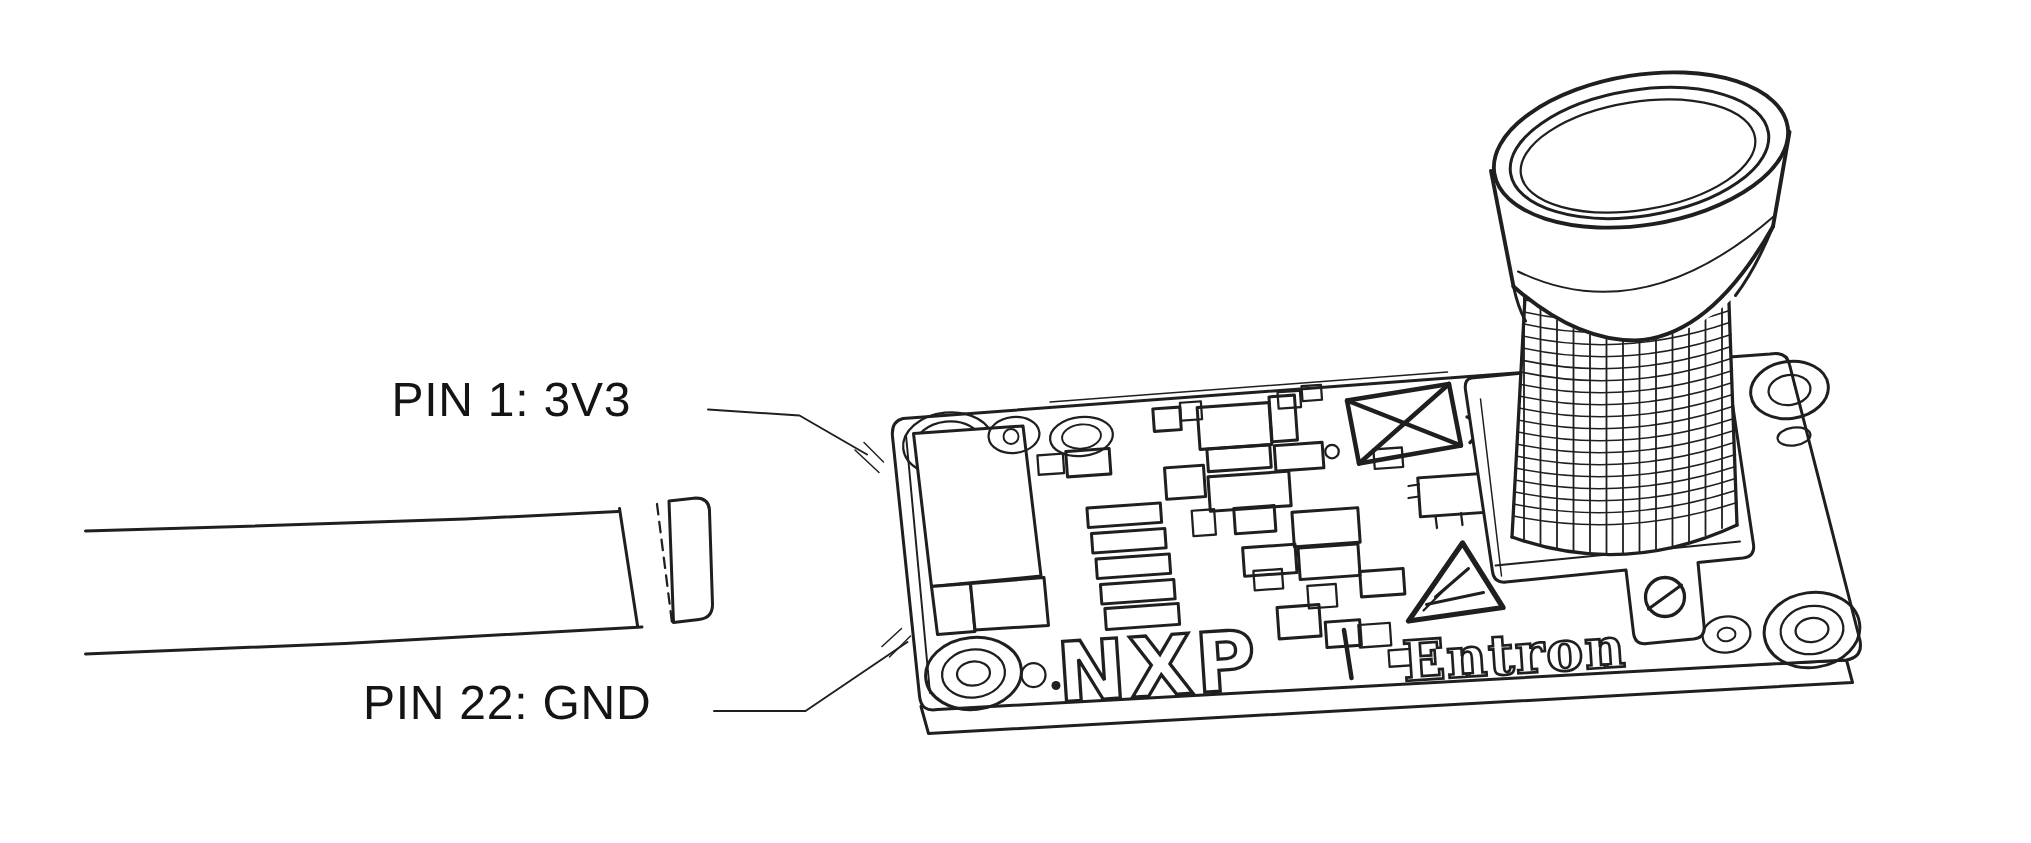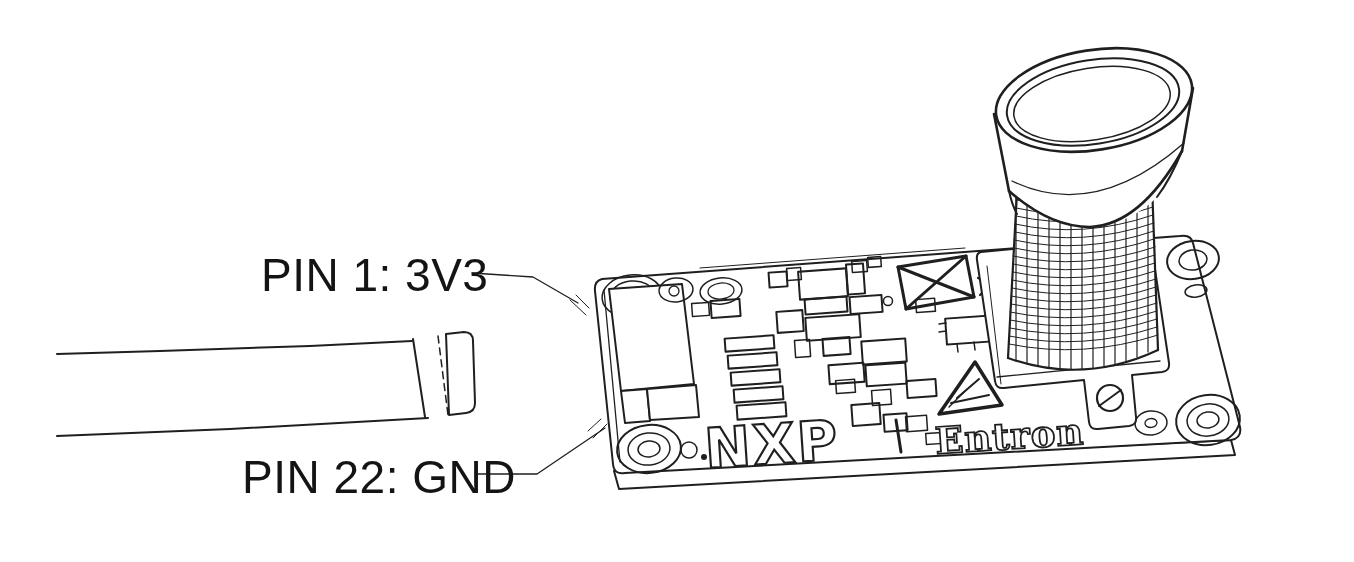--- a/index.html
+++ b/index.html
@@ -1,18 +1,18 @@
 <!DOCTYPE html>
 <html><head>
 <meta charset="utf-8">
 <style>
   html,body{margin:0;padding:0;background:#fff;}
   #stage{position:relative;width:1354px;height:562px;background:#fff;overflow:hidden;
          font-family:"Liberation Sans",sans-serif;}
-  .callout{position:absolute;font-size:46px;color:#141414;white-space:nowrap;
+  .callout{position:absolute;font-size:32px;color:#141414;white-space:nowrap;
            font-family:"Liberation Sans",sans-serif;letter-spacing:.5px;}
   svg{position:absolute;left:0;top:0;}
   .s{stroke:#1f1f1f;fill:none;stroke-linecap:round;stroke-linejoin:round;}
   .wf{fill:#ffffff;}
   .w1{stroke-width:1;} .w13{stroke-width:1.3;} .w15{stroke-width:1.5;}
   .w2{stroke-width:2;} .w22{stroke-width:2.2;} .w26{stroke-width:2.6;}
   .w3{stroke-width:3;} .w35{stroke-width:3.5;}
   .silk-nxp{font-family:"DejaVu Sans",sans-serif;font-weight:800;font-size:55px;
             letter-spacing:2px;fill:#fff;stroke:#1f1f1f;stroke-width:2.2;}
   .silk-entron{font-family:"DejaVu Serif",serif;font-weight:700;font-size:37px;

